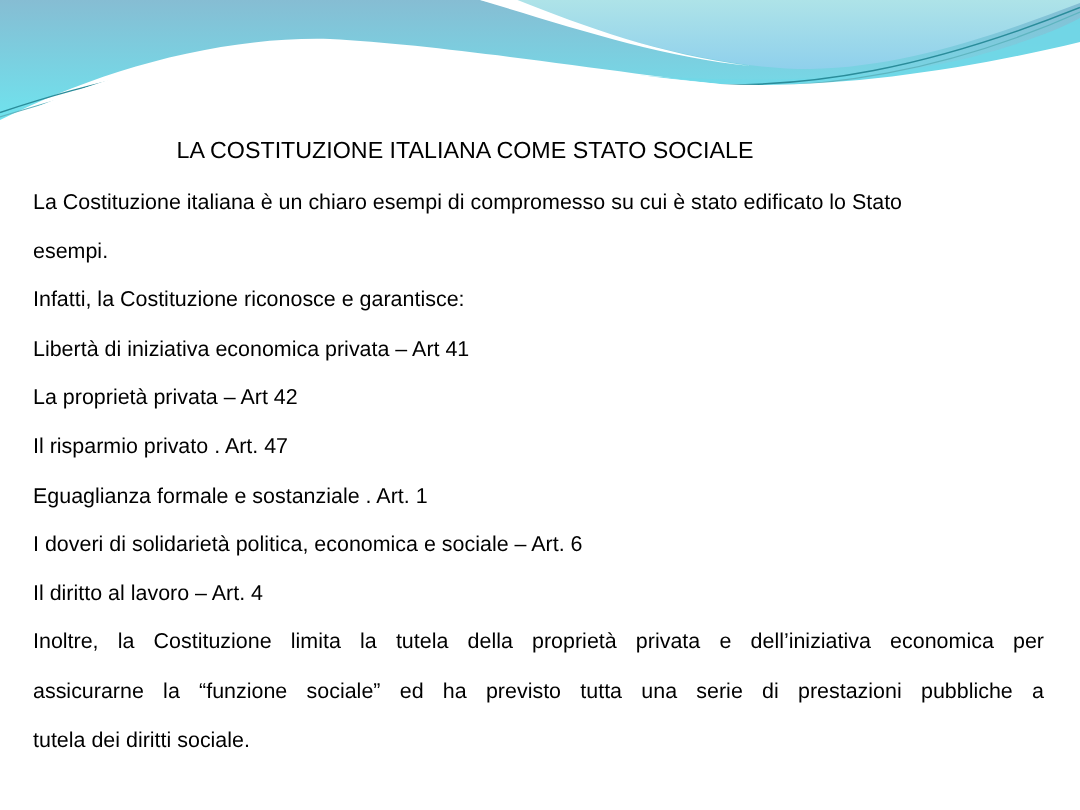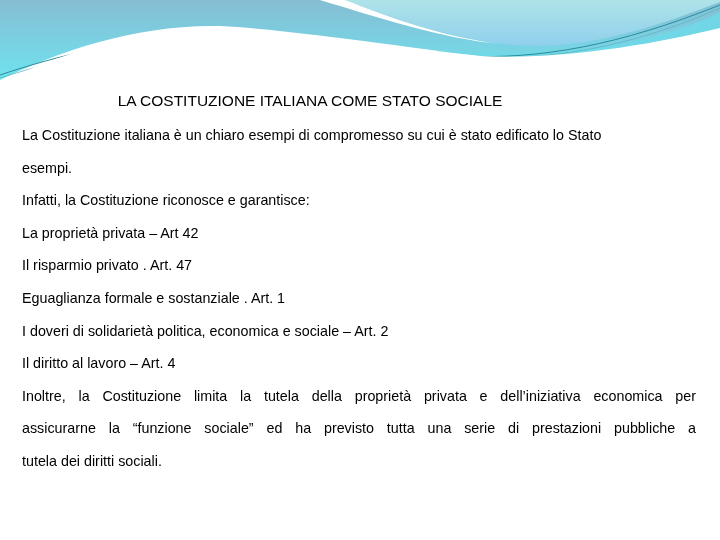--- a/index.html
+++ b/index.html
@@ -40,21 +40,22 @@
 
   <path d="M0,82 C60,55 130,28 220,30 C300,32 400,48 480,56 C560,60 650,45 720,28 L720,90 L0,90 Z" fill="#ffffff"></path>
 </svg>
 
 <div class="title">LA COSTITUZIONE ITALIANA COME STATO SOCIALE</div>
 
 <div class="content">
   <div class="line"><span>La Costituzione italiana è un chiaro esempi di </span><b>compromesso</b><span> su cui è stato edificato lo Stato</span></div>
   <div class="line">esempi.</div>
   <div class="line">Infatti, la Costituzione riconosce e garantisce:</div>
+  <div class="line">Libertà di iniziativa economica privata – Art 41</div>
   <div class="line">La proprietà privata – Art 42</div>
   <div class="line">Il risparmio privato . Art. 47</div>
   <div class="line">Eguaglianza formale e sostanziale . Art. 1</div>
-  <div class="line">I doveri di solidarietà politica, economica e sociale – Art. 2</div>
+  <div class="line">I doveri di solidarietà politica, economica e sociale – Art. 6</div>
   <div class="line">Il diritto al lavoro – Art. 4</div>
   <div class="line justify">Inoltre, la Costituzione limita la tutela della proprietà privata e dell’iniziativa economica per</div>
   <div class="line justify">assicurarne la “funzione sociale” ed ha previsto tutta una serie di prestazioni pubbliche a</div>
-  <div class="line justify last">tutela dei diritti sociali.</div>
+  <div class="line justify last">tutela dei diritti sociale.</div>
 </div>
 
 </body></html>

